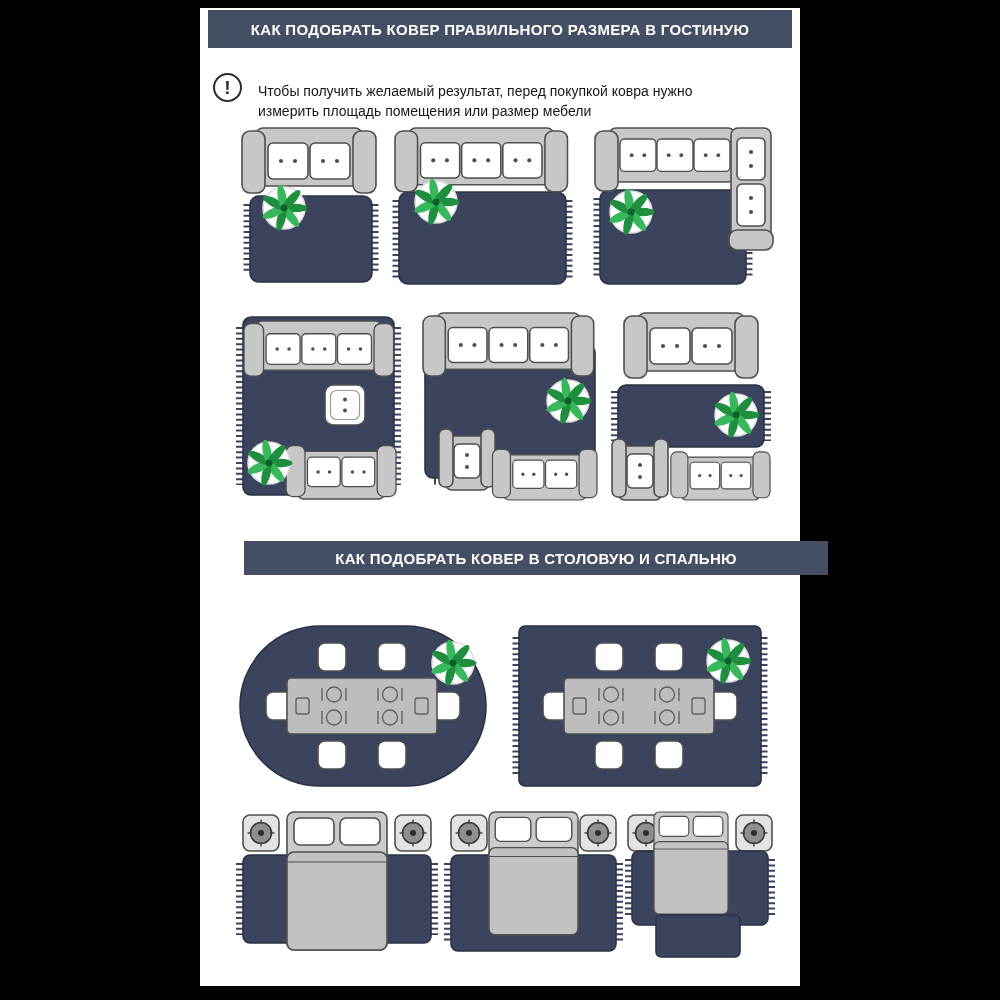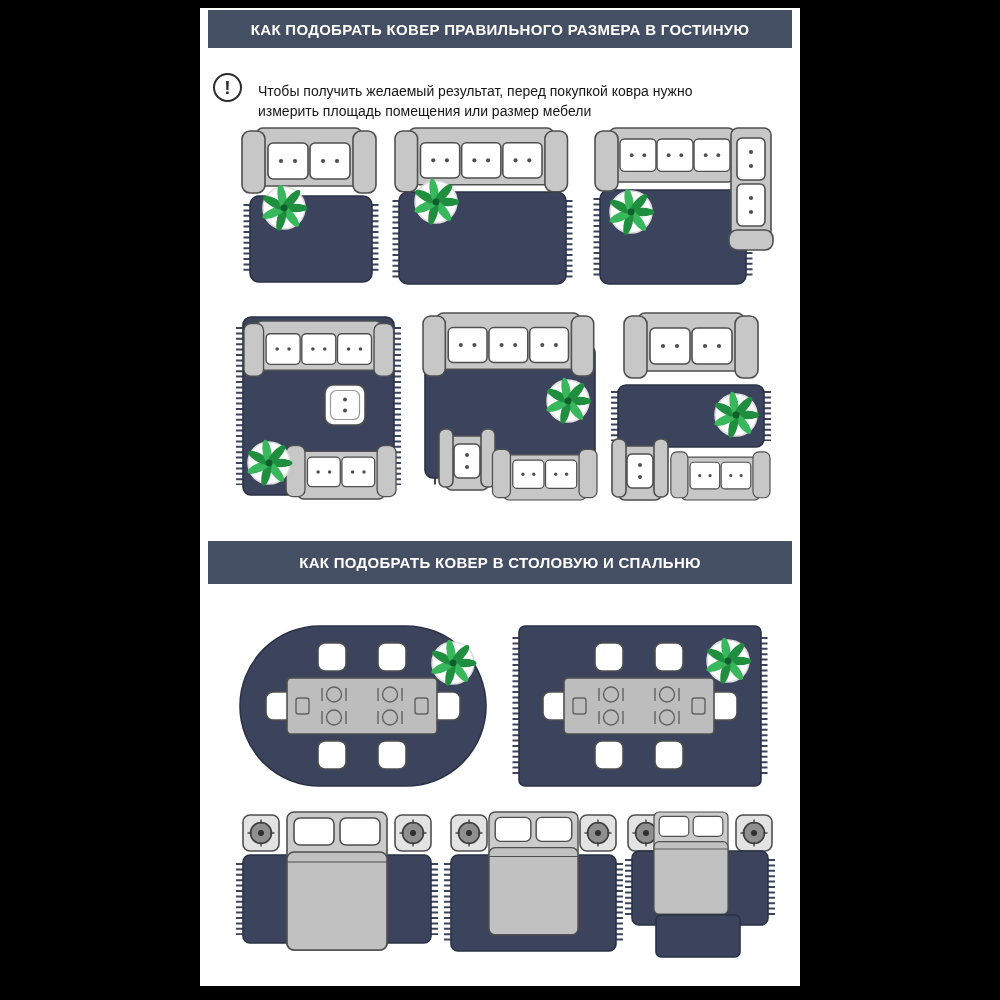--- a/index.html
+++ b/index.html
@@ -6,21 +6,21 @@
   .canvas{position:relative;width:1000px;height:1000px;background:var(--background,#000);overflow:hidden;
           font-family:"Liberation Sans",sans-serif;}
   .content{position:absolute;left:200px;top:0;width:600px;height:1000px;background:var(--content-bg,#fff);}
   .strip{position:absolute;left:0;width:1000px;background:#000;}
   .strip.top{top:0;height:8px;}
   .strip.bottom{top:986px;height:14px;}
   .section-header{position:absolute;left:8px;width:584px;background:var(--header-bg,#454f63);color:#ffffff;
           display:flex;align-items:center;justify-content:center;font-weight:bold;font-size:15px;
           letter-spacing:.3px;text-align:center;}
   #hdr1{top:10px;height:38px;}
-  #hdr2{top:541px;height:43px;}
+  #hdr2{top:541px;height:34px;margin-left:36px;}
   .warn-icon{position:absolute;left:13px;top:73px;width:29px;height:29px;border:2.6px solid #2d2d2d;
           border-radius:50%;display:flex;align-items:center;justify-content:center;
           font-weight:bold;font-size:19px;color:#2d2d2d;box-sizing:border-box;}
   .warn-text{position:absolute;left:58px;top:54px;width:450px;font-size:14px;line-height:1.42;color:#161616;margin-top:28px;}
   .diagram{position:absolute;overflow:visible;}
   
   .rug{fill:var(--rug,#3b445c);stroke:var(--rug-border,#2b3247);stroke-width:1.6;}
   .fringe{stroke:var(--rug,#3b445c);stroke-width:7;stroke-dasharray:2 3.4;fill:none;}
   .fur{fill:var(--furniture,#c7c7c7);stroke:var(--furniture-border,#4f4f4f);stroke-width:1.6;}
   .cush{fill:#fff;stroke:var(--furniture-border,#4f4f4f);stroke-width:1.6;}

